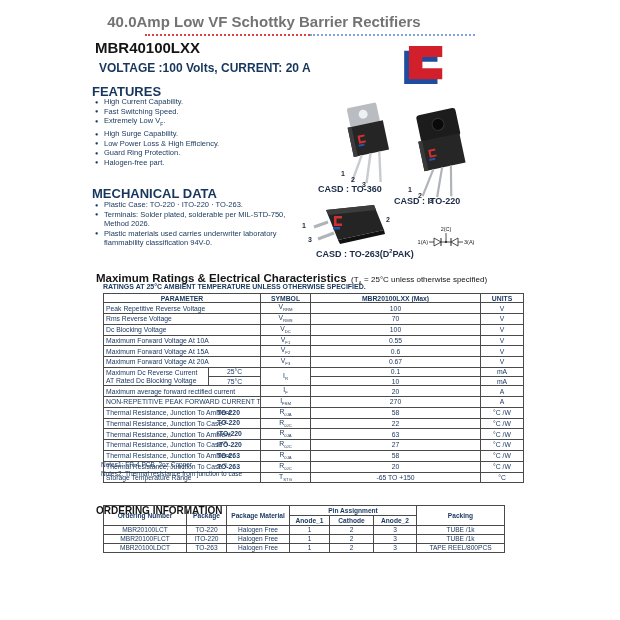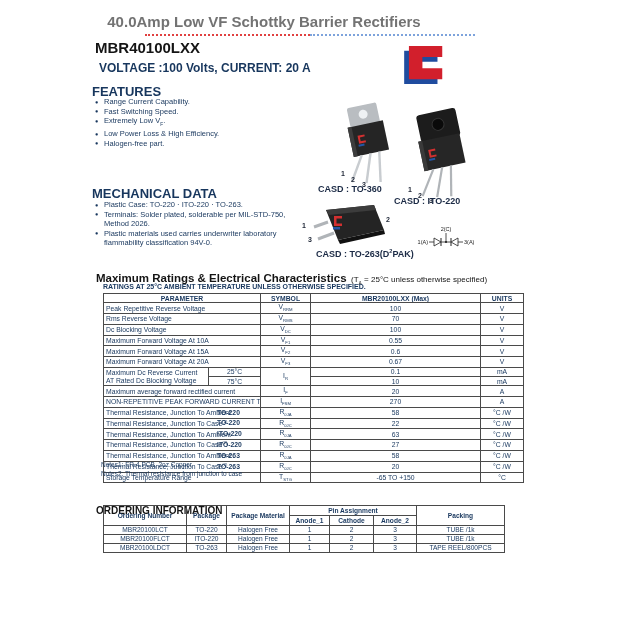--- a/index.html
+++ b/index.html
@@ -69,24 +69,26 @@
   <div class="abs doc-title">40.0Amp Low VF Schottky Barrier Rectifiers</div>
   <div class="abs title-underline">
     <span class="seg-red"></span>
     <span class="seg-blue"></span>
   </div>
   <div class="abs part-number">MBR40100LXX</div>
   <div class="abs subtitle">VOLTAGE :100 Volts, CURRENT: 20 A</div>
 
   <div class="abs sec-heading features-heading">FEATURES</div>
   <ul class="abs bullets features-list">
-      <li>Range Current Capability.</li>
+      <li>High Current Capability.</li>
       <li>Fast Switching Speed.</li>
       <li>Extremely Low V<sub>F</sub>.</li>
+      <li>High Surge Capability.</li>
       <li>Low Power Loss &amp; High Efficiency.</li>
+      <li>Guard Ring Protection.</li>
       <li>Halogen-free part.</li>
     </ul>
 
   <div class="abs sec-heading mech-heading">MECHANICAL DATA</div>
   <ul class="abs bullets mech-list">
       <li>Plastic Case: TO-220 · ITO-220 · TO-263.</li>
       <li>Terminals: Solder plated, solderable per MIL-STD-750, Method 2026.</li>
       <li>Plastic materials used carries underwriter laboratory flammability classification 94V-0.</li>
     </ul>
 

